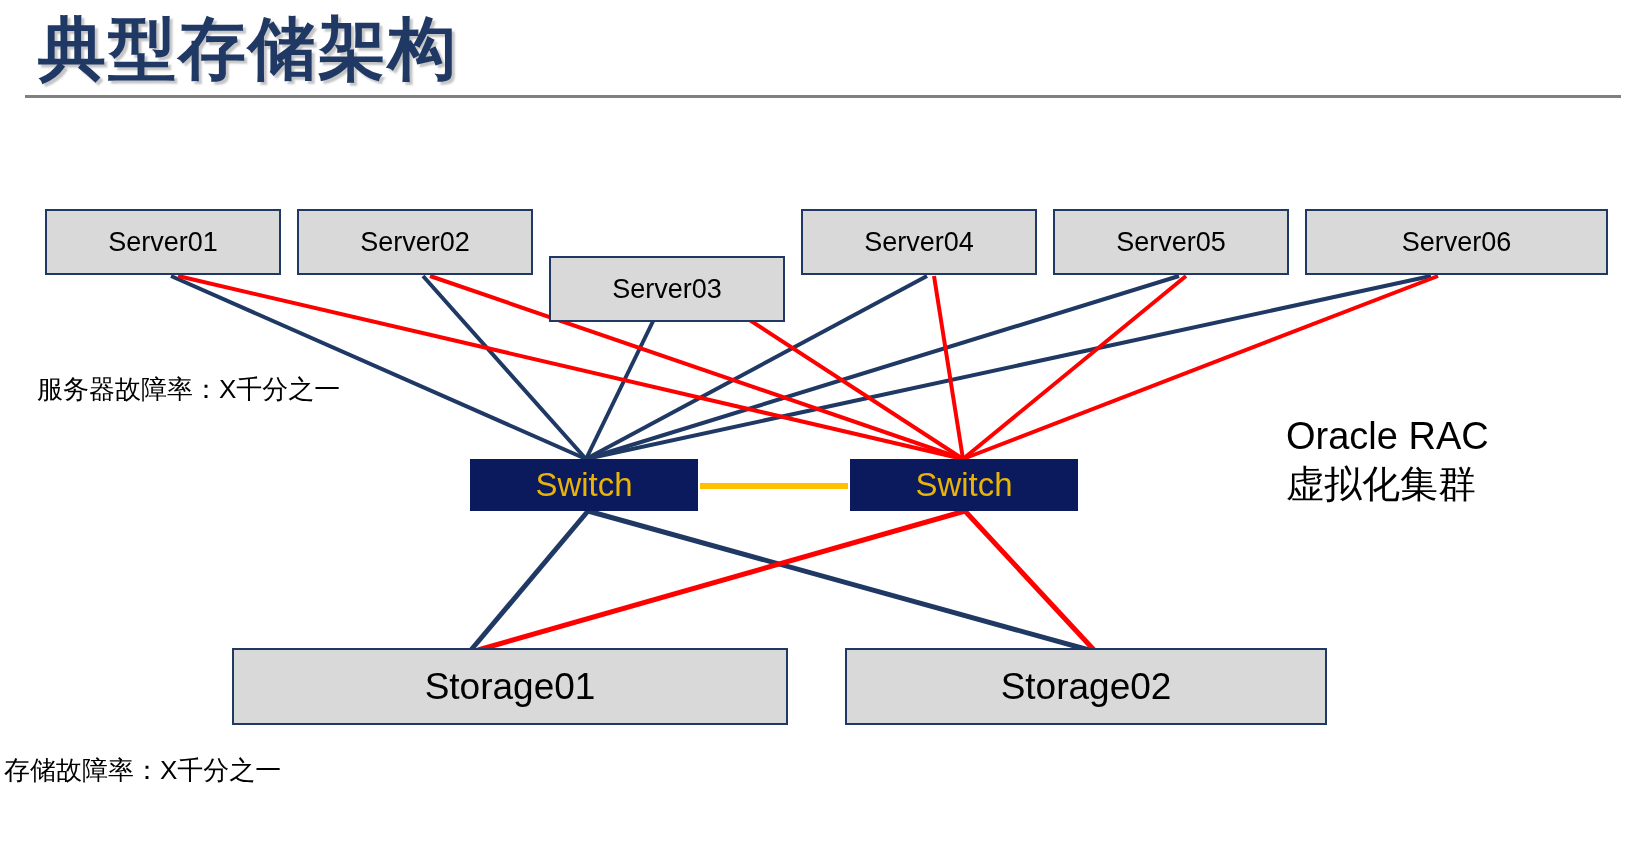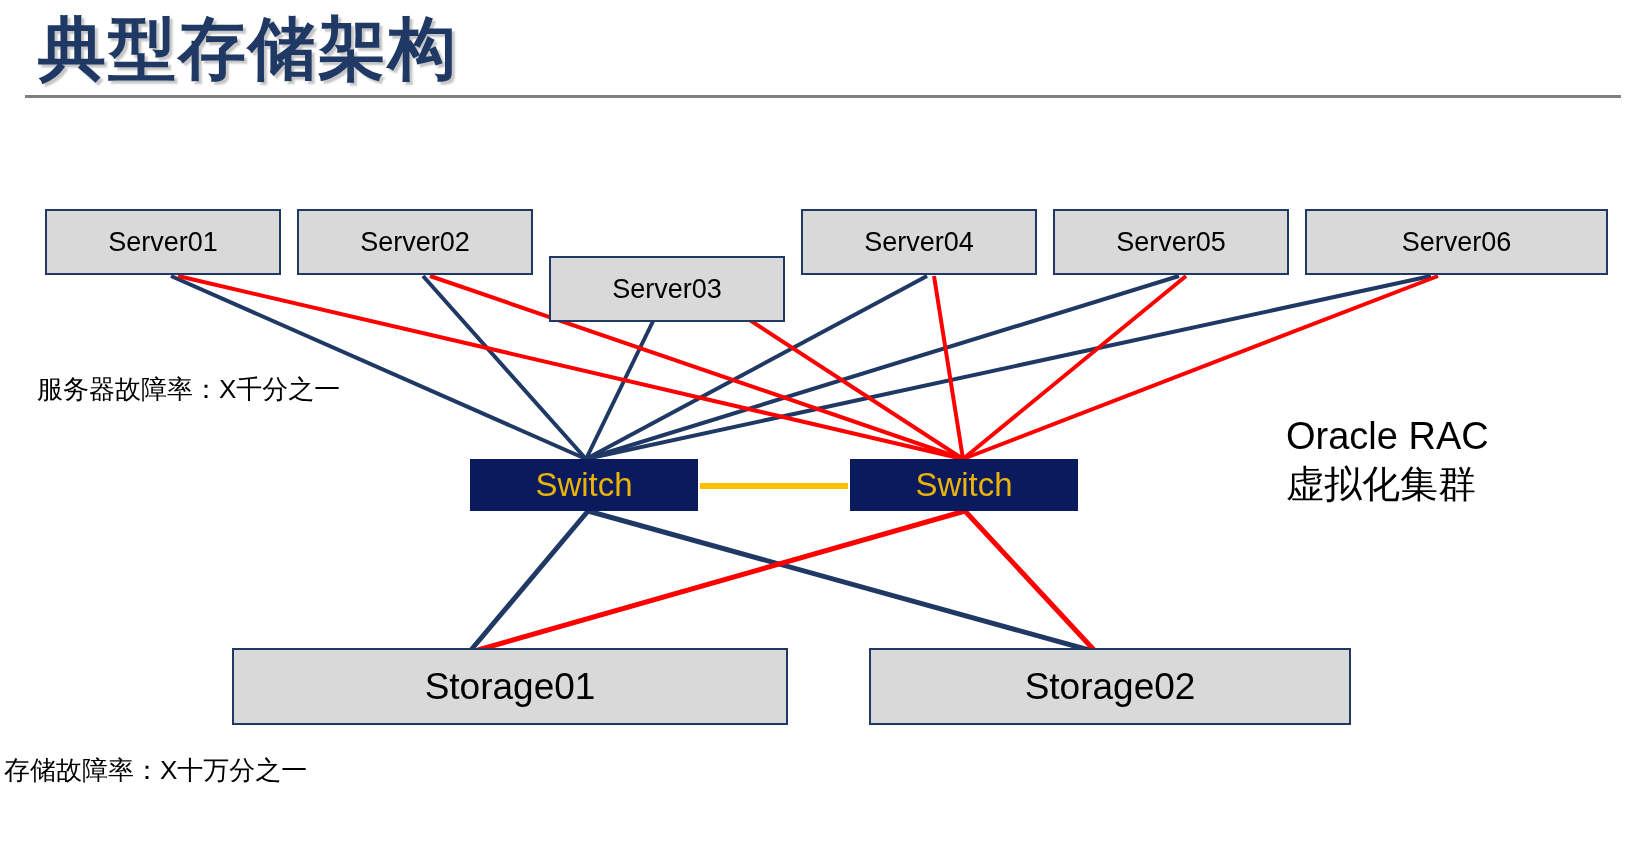--- a/index.html
+++ b/index.html
@@ -165,27 +165,27 @@
         <span>Switch</span>
       </div>
       <div class="node switch-box" style="left: 850px; width: 228px;">
         <span>Switch</span>
       </div>
     </div>
   <div id="storage-layer">
       <div class="node storage-box" style="left: 232px; width: 556px;">
         <span>Storage01</span>
       </div>
-      <div class="node storage-box" style="left: 845px; width: 482px; margin-left: 24px;">
+      <div class="node storage-box" style="left: 845px; width: 482px;">
         <span>Storage02</span>
       </div>
     </div>
 
   <div class="label-text" id="label-server-rate">服务器故障率：X千分之一</div>
 
-  <div class="label-text" id="label-storage-rate">存储故障率：X十万分之一</div>
+  <div class="label-text" id="label-storage-rate">存储故障率：X千分之一</div>
 
   <div id="right-note">
     <div>Oracle RAC</div>
     <div>虚拟化集群</div>
   </div>
 
 </div>
 
 </body></html>

